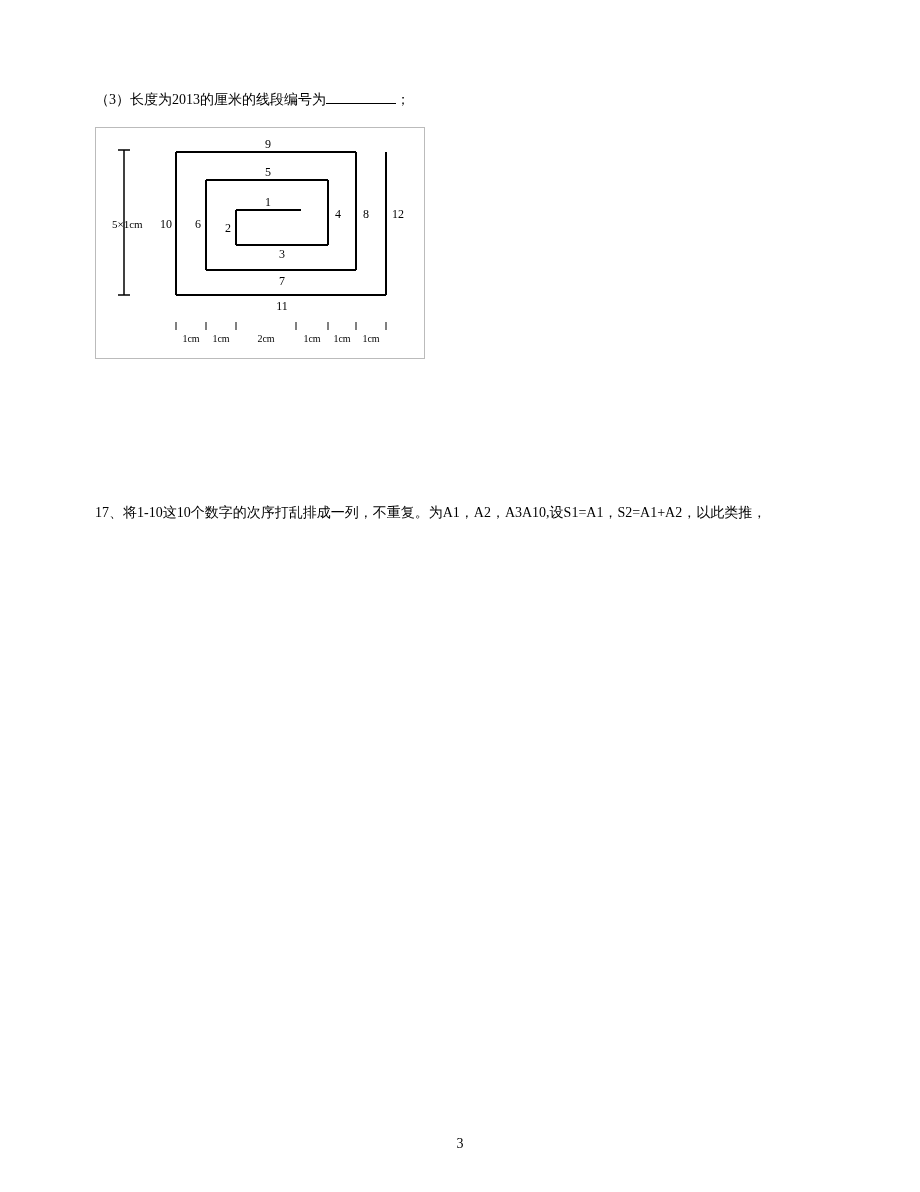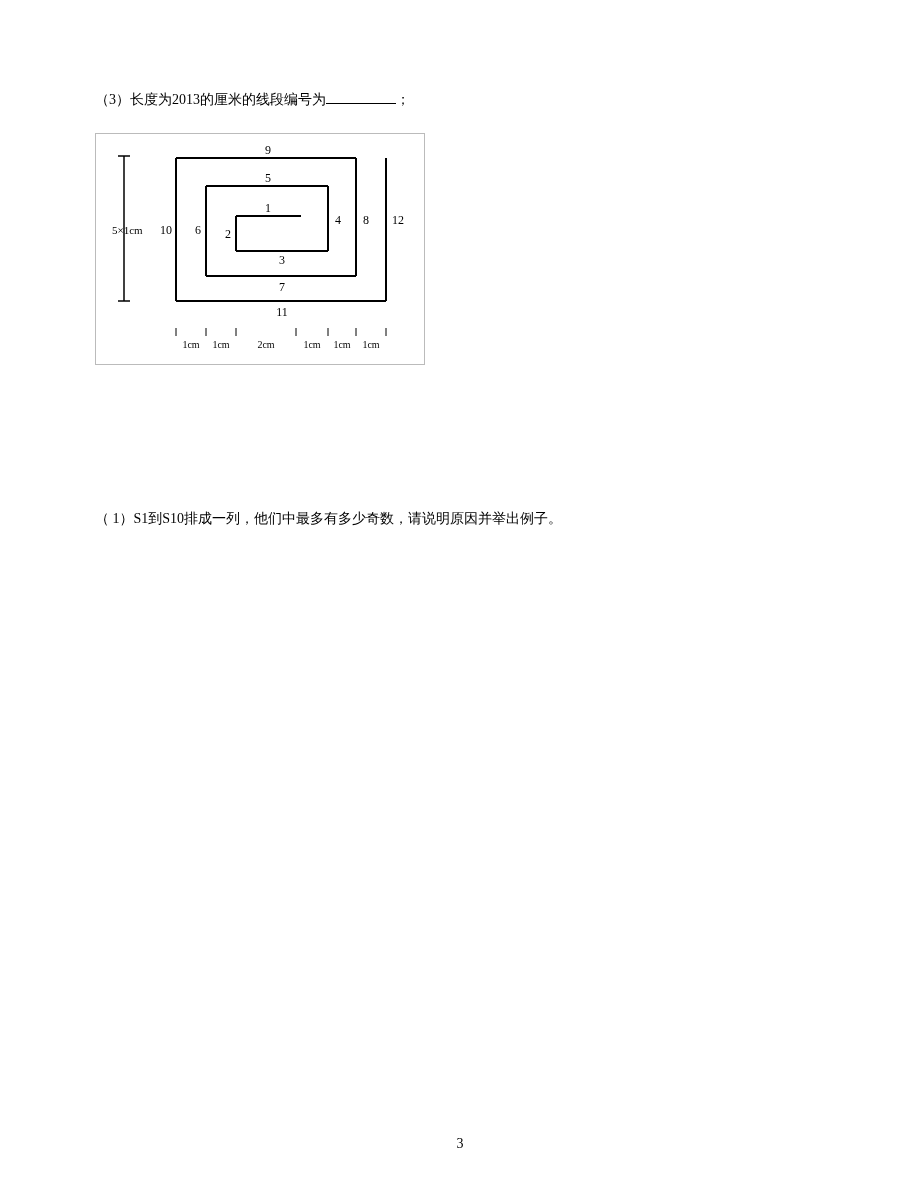--- a/index.html
+++ b/index.html
@@ -6,21 +6,21 @@
   body {
     width: 920px;
     height: 1192px;
     background: #fff;
     font-family: "SimSun", "宋体", serif;
     font-size: 14px;
     color: #000;
     position: relative;
     padding: 90px 95px 0 95px;
   }
-  .q3-line { margin-bottom: 24px; }
+  .q3-line { margin-bottom: 18px; }
   .blank { display:inline-block; border-bottom:1px solid #000; width:70px; height:14px; vertical-align:baseline; }
   .figure-wrap {
     border: 1px solid #bbb;
     width: 330px;
     padding: 12px 10px 8px 10px;
     margin-top: 6px;
   }
   .figure-svg { display:block; }
   .q17 { margin-top: 140px; line-height: 2; }
   .q17-line { }
@@ -100,16 +100,16 @@
     <text x="115" y="202">1cm</text>
     <text x="160" y="202">2cm</text>
     <text x="206" y="202">1cm</text>
     <text x="236" y="202">1cm</text>
     <text x="265" y="202">1cm</text>
   </g>
 </svg>
 </div>
 
 <div class="q17">
-  <div class="q17-line">（ 1）S1到S10排成一列，他们中最多有多少奇数，请说明原因并举出例子。</div>
+  <div class="q17-line">17、将1-10这10个数字的次序打乱排成一列，不重复。为A1，A2，A3A10,设S1=A1，S2=A1+A2，以此类推，</div>
 </div>
 
 <div class="pagenum">3</div>
 
 </body></html>

